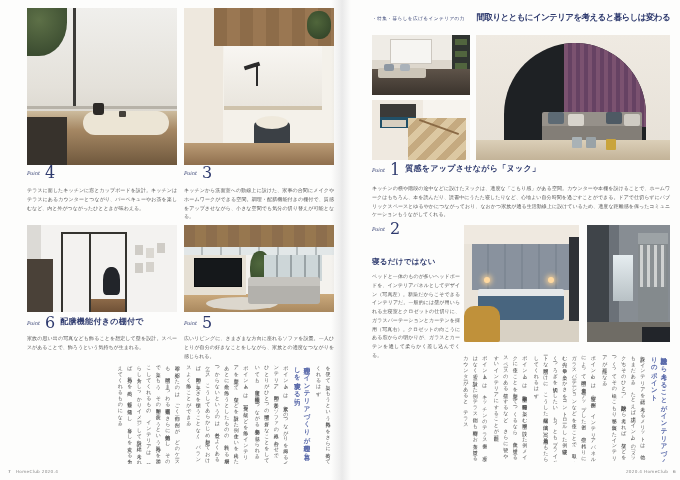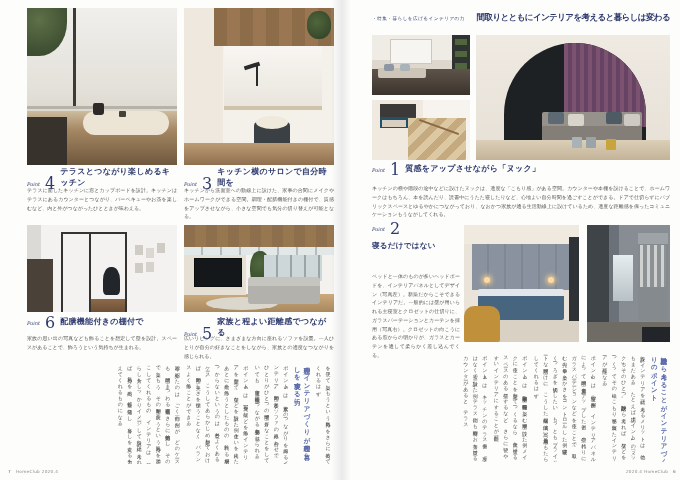--- a/index.html
+++ b/index.html
@@ -54,28 +54,26 @@
     <div style="left:72px;top:58px;width:2px;height:20px;background:#2b2b2b;"></div>
     <div style="left:40px;top:98px;width:98px;height:4px;background:#cfc3ac;"></div>
     <div style="left:70px;top:114px;width:36px;height:32px;background:#3b4045;border-radius:4px;"></div>
     <div style="left:72px;top:108px;width:32px;height:13px;background:#efe9dc;border-radius:50%;"></div>
     <div style="left:0;bottom:0;width:150px;height:22px;background:linear-gradient(180deg,#bb9c76,#8f6f4e);"></div>
   </div>
 
   <div class="point-row" style="left:27px;top:166px;width:150px;">
     <span class="point-label">Point</span>
     <span class="point-number">4</span>
-    <span class="point-title">テラスとつながり楽しめるキッチン</span>
   </div>
   <div class="point-body" style="left:27px;top:186px;width:150px;">テラスに面したキッチンに窓とカップボードを設計。キッチンはテラスにあるカウンターとつながり、バーベキューやお茶を楽しむなど、内と外がつながったひとときが味わえる。</div>
 
   <div class="point-row" style="left:184px;top:166px;width:150px;">
     <span class="point-label">Point</span>
     <span class="point-number">3</span>
-    <span class="point-title">キッチン横のサロンで自分時間を</span>
   </div>
   <div class="point-body" style="left:184px;top:186px;width:150px;">キッチンから洗面室への動線上に設けた、家事の合間にメイクやホームワークができる空間。調理・配膳機能付きの棚付で、質感をアップさせながら、小さな空間でも気分の切り替えが可能となる。</div>
 
   <div class="photo" style="left:27px;top:225px;width:150px;height:87px;background:linear-gradient(90deg,#dcdad6 0 9%,#f3f2f0 9%);">
     <div style="left:0;top:34px;width:26px;height:53px;background:#4a4138;"></div>
     <div style="left:34px;top:7px;width:66px;height:2px;background:#34332f;"></div>
     <div style="left:34px;top:7px;width:2px;height:80px;background:#34332f;"></div>
     <div style="left:62px;top:7px;width:2px;height:80px;background:#34332f;"></div>
     <div style="left:98px;top:7px;width:2px;height:80px;background:#34332f;"></div>
     <div style="left:64px;bottom:0;width:34px;height:13px;background:linear-gradient(180deg,#8d6a49,#6f5136);"></div>
@@ -98,21 +96,20 @@
   <div class="point-row" style="left:27px;top:316px;width:150px;">
     <span class="point-label">Point</span>
     <span class="point-number">6</span>
     <span class="point-title">配膳機能付きの棚付で</span>
   </div>
   <div class="point-body" style="left:27px;top:334px;width:150px;">家族の思い出の写真なども飾ることを想定して壁を設計。スペースがあることで、飾ろうという気持ちが生まれる。</div>
 
   <div class="point-row" style="left:184px;top:316px;width:150px;">
     <span class="point-label">Point</span>
     <span class="point-number">5</span>
-    <span class="point-title">家族と程よい距離感でつながる</span>
   </div>
   <div class="point-body" style="left:184px;top:334px;width:150px;">広いリビングに、さまざまな方向に座れるソファを設置。一人ひとりが自分の好きなことをしながら、家族との適度なつながりを感じられる。</div>
 
   <div class="vtext" style="left:27px;top:362px;width:307px;height:102px;">
     <p>を使って楽しもうという気持ちをさらに高めてくれるはず。</p>
     <p class="vhead">理想のインテリアづくりが理想の暮らしを実現する力に</p>
     <p>ポイント5は、家族とのつながりを深めるインテリア。空間の形状とソファの組み合わせで、家族一人ひとりがひとつの空間で好きなことをしていても、適度な距離感でつながる安心感を感じられる。</p>
     <p>ポイント6は、写真や絵などを飾るインテリアを想定して、壁などを設計した例。住まいを構えたあとに絵を飾ろうとしたものの、飾れる場所が見つからないというのは、意外とよくあるケース。こうしてあらかじめ想定しておけば、空間の美しさを損なうことなく、バランスよく飾ることができる。</p>
     <p>今回ご紹介したのは、ごく一部の例だが、どのケースも、空間にまつわる雰囲気をさらに魅力的にし、その空間で楽しもう、その空間を使おうという気持ちを湧き起こしてくれるもの。インテリアは、暮らし方をしっかりイメージして設計と一緒に考えれば、気持ちを高め、行動を活発にし、暮らしを変える力を与えてくれるものになる。</p>
   </div>
@@ -161,21 +158,21 @@
     <span class="point-number">1</span>
     <span class="point-title">質感をアップさせながら「ヌック」</span>
   </div>
   <div class="point-body" style="left:28px;top:184px;width:298px;">キッチンの横や階段の途中などに設けたヌックは、適度な「こもり感」がある空間。カウンターや本棚を設けることで、ホームワークはもちろん、本を読んだり、読書中にうたた寝したりなど、心地よい自分時間を過ごすことができる。ドアで仕切らずにパブリックスペースとゆるやかにつながっており、なおかつ家族が通る生活動線上に設けているため、適度な距離感を保ったコミュニケーションもうながしてくれる。</div>
 
   <div class="abs" style="left:28px;top:222px;width:88px;">
     <div style="display:flex;align-items:flex-end;gap:5px;">
       <span class="point-label">Point</span>
       <span class="point-number">2</span>
     </div>
-    <div class="point-title" style="margin-top:6px;font-size:7.5px;">寝るだけではない</div>
+    <div class="point-title" style="margin-top:22px;font-size:7.5px;">寝るだけではない</div>
   </div>
   <div class="point-body" style="left:28px;top:272px;width:88px;">ベッドと一体のものが多いヘッドボードを、インテリアパネルとしてデザイン（写真左）。新築だからこそできるインテリアだ。一般的には壁が用いられる主寝室とクロゼットの仕切りに、ガラスパーテーションとカーテンを採用（写真右）。クロゼットの向こうにある窓からの明かりが、ガラスとカーテンを通して柔らかく差し込んでくる。</div>
 
   <div class="photo" style="left:120px;top:225px;width:115px;height:117px;background:linear-gradient(180deg,#efe9e0 0 16%,#e9e3d9 16%);">
     <div style="left:8px;top:19px;width:99px;height:46px;background:repeating-linear-gradient(90deg,#89929e 0 15px,#7e8894 15px 17px);"></div>
     <div style="left:20px;top:52px;width:6px;height:6px;background:#ffd9a0;border-radius:50%;box-shadow:0 0 5px 2px rgba(255,214,150,0.8),64px 0 0 #ffd9a0,64px 0 5px 2px rgba(255,214,150,0.8);"></div>
     <div style="left:14px;top:64px;width:86px;height:31px;background:linear-gradient(180deg,#e4e7e9 0 22%,#48657f 22%);border-radius:2px;"></div>
     <div style="left:0;bottom:0;width:115px;height:22px;background:#d8d1c4;"></div>
     <div style="right:0;top:12px;width:10px;height:84px;background:#2e3136;"></div>
     <div style="left:0;bottom:0;width:36px;height:36px;background:#c0913a;border-radius:10px 10px 2px 2px;"></div>

